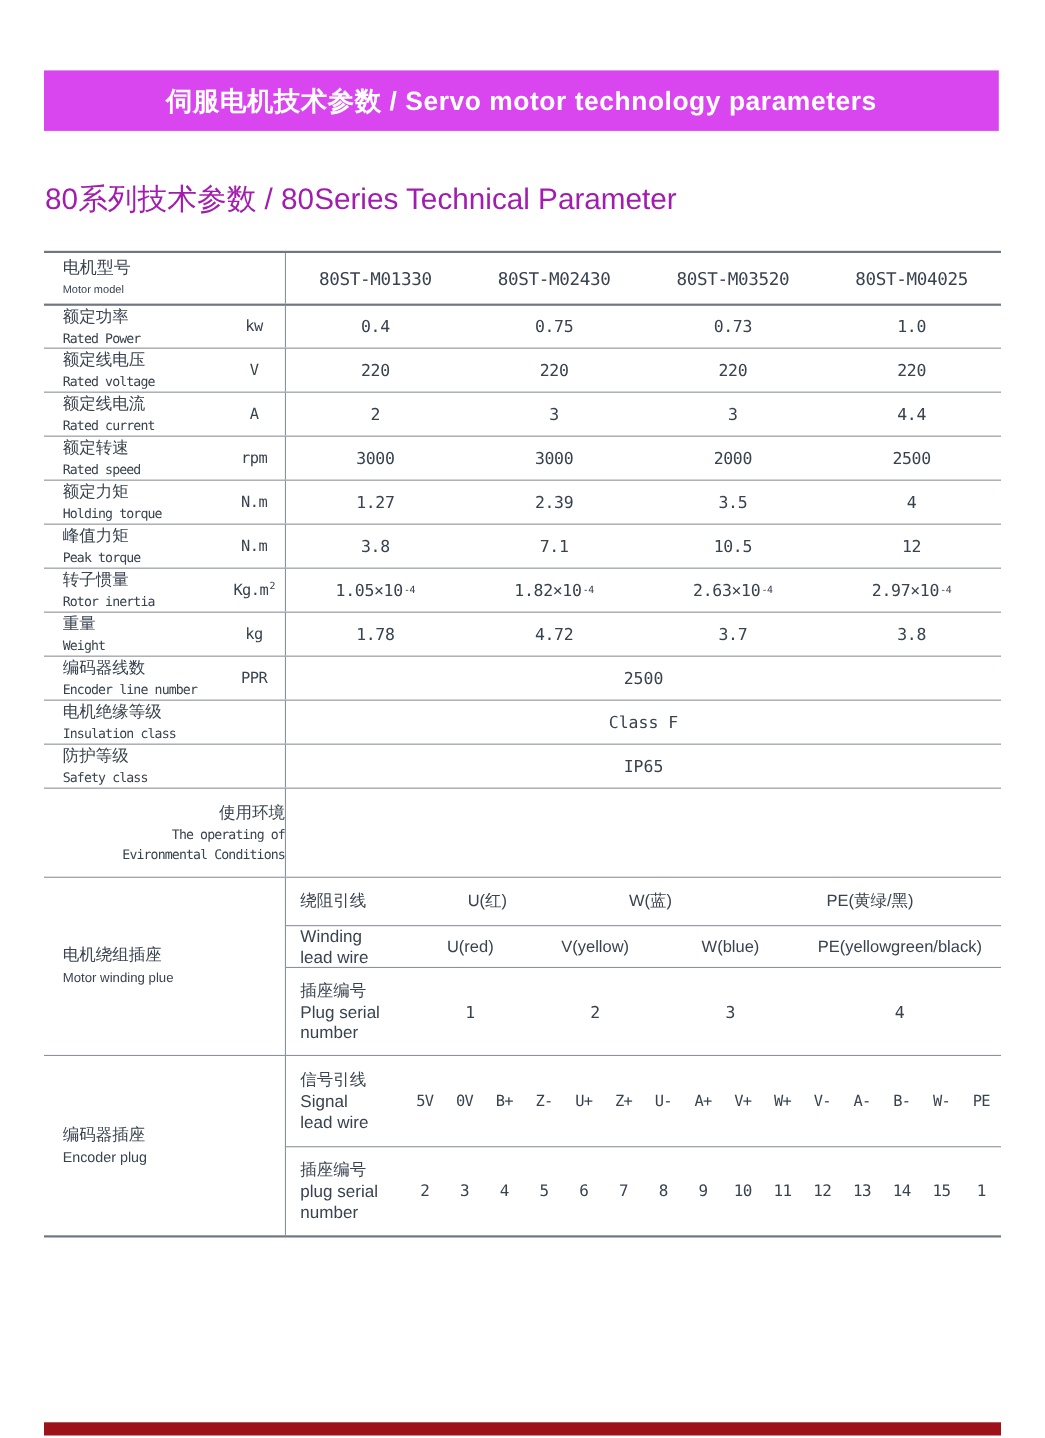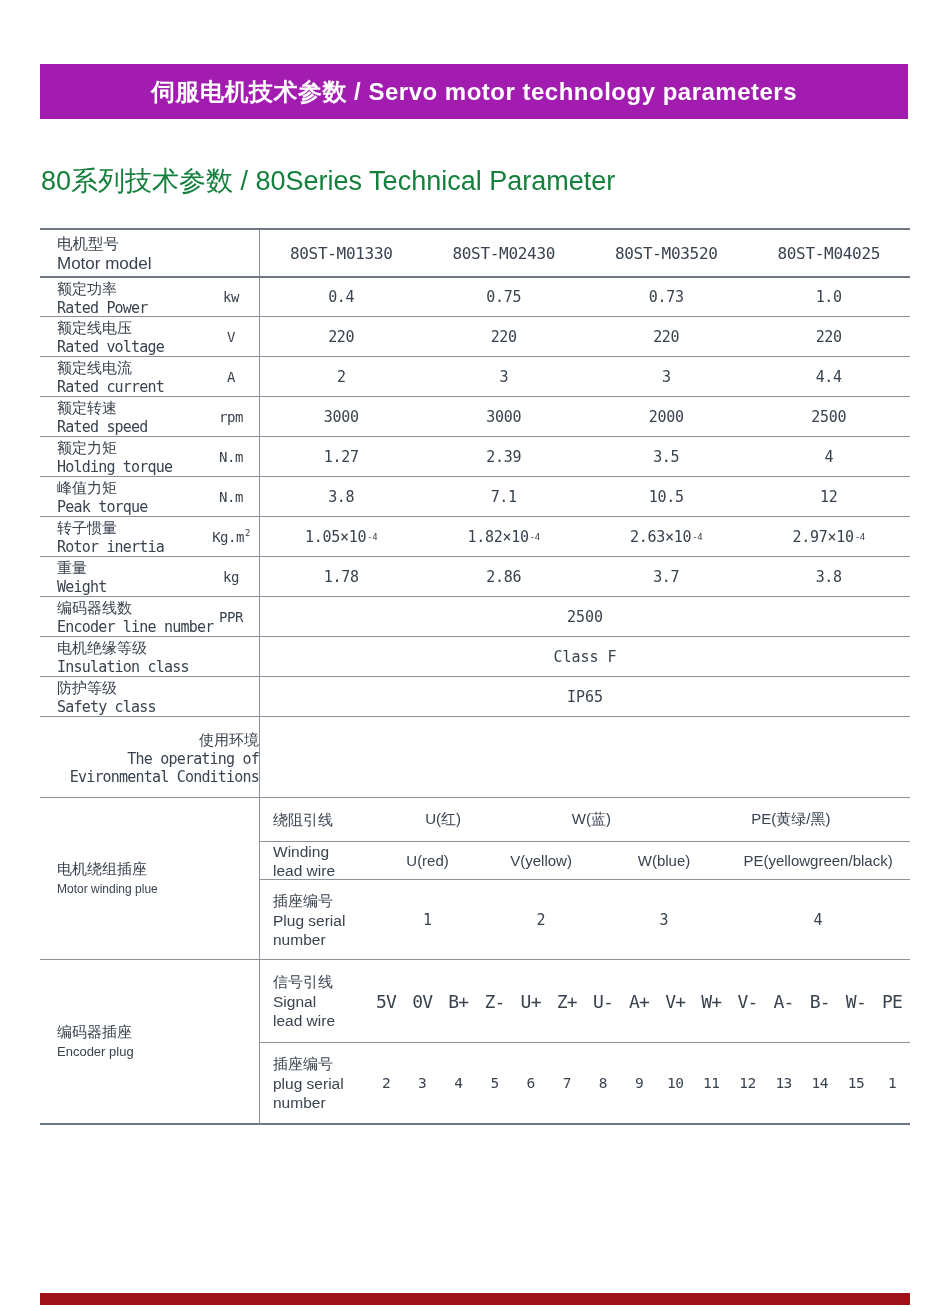--- a/index.html
+++ b/index.html
@@ -1,55 +1,55 @@
 <!DOCTYPE html>
 <html><head>
 <meta charset="utf-8">
 <style>
   html,body{margin:0;padding:0;}
   body{
     width:950px;height:1307px;background:#ffffff;position:relative;overflow:hidden;
     font-family:"Liberation Sans","DejaVu Sans",sans-serif;color:#39434F;
   }
   .banner{
-    position:absolute;left:40px;top:64px;width:868px;height:55px;background:#a21caf;
+    position:absolute;left:40px;top:64px;width:868px;height:55px;background:#d946ef;
     display:flex;align-items:center;justify-content:center;text-align:right;
   }
   .banner-text{color:#ffffff;font-size:24px;font-weight:bold;letter-spacing:.5px;}
-  .page-title{position:absolute;left:41px;top:163px;font-size:27px;color:#15803d;}
+  .page-title{position:absolute;left:41px;top:163px;font-size:27px;color:#a21caf;}
 
   .t{
     position:absolute;left:40px;top:228px;width:870px;
     border-top:2px solid #6F7882;border-bottom:2px solid #6F7882;
     font-size:15px;
   }
   .row{display:flex;align-items:stretch;border-top:1px solid #8B929B;box-sizing:border-box;}
   .header-row{border-top:none;height:46px;}
   .thick-top{border-top:2px solid #6F7882;}
   .spec-row{height:40px;}
   .span-row{height:40px;}
   .env-row{height:81px;text-align:right;}
 
   .labelcol{
     width:220px;box-sizing:border-box;border-right:1px solid #8B929B;
     display:flex;align-items:center;padding-left:17px;flex-shrink:0;
   }
   .lbl{flex:1;min-width:0;}
   .zh{font-size:15px;line-height:21px;white-space:nowrap;}
   .mono{font-family:"DejaVu Sans Mono","Liberation Mono",monospace;}
-  .mono-label{font-family:"DejaVu Sans Mono","Liberation Mono",monospace;font-size:15px;letter-spacing:-.8px;line-height:18px;white-space:nowrap;}
+  .mono-label{font-family:"DejaVu Sans Mono","Liberation Mono",monospace;font-size:12px;letter-spacing:-.8px;line-height:18px;white-space:nowrap;}
   .en-sans{font-family:"Liberation Sans","DejaVu Sans",sans-serif;}
   .unit{width:56px;text-align:center;font-size:14px;letter-spacing:-.5px;flex-shrink:0;}
   .cell{flex:1;display:flex;align-items:center;justify-content:center;}
   .val{font-size:15px;letter-spacing:-.3px;}
   .model{font-size:16px;letter-spacing:-.3px;}
   sup{font-size:9px;line-height:0;vertical-align:super;margin-left:1px;}
 
   .hdr-zh{font-size:15.5px;}
-  .hdr-en{font-size:17px;line-height:20px;}
+  .hdr-en{font-size:10px;line-height:20px;}
 
   .span-value{flex:1;display:flex;align-items:center;justify-content:center;font-size:15px;}
 
   .env-data{flex:1;display:flex;align-items:center;}
   .env-block{flex:1;display:flex;flex-direction:column;justify-content:center;align-items:center;}
   .env-inner{display:flex;flex-direction:column;gap:5px;align-items:flex-start;}
   .env-inner .zh{font-size:15px;}
   .env-temp-en{font-size:15px;letter-spacing:-.4px;}
   .env-hum-en{font-size:15.5px;}
 
@@ -70,21 +70,21 @@
   .sublabel .zh{line-height:20px;}
   .wcell{display:flex;align-items:center;justify-content:center;}
   .wc1{flex:1.00;}
   .wc2{flex:1.16;}
   .wc3{flex:1.18;}
   .wc4{flex:1.75;}
   .wtext{font-size:15px;}
   .wnum{font-size:15px;}
   .esub{width:108px;}
   .ecell{flex:1;display:flex;align-items:center;justify-content:center;}
-  .sig{font-size:18px;letter-spacing:-.8px;}
+  .sig{font-size:14px;letter-spacing:-.8px;}
   .enum{font-size:14.5px;letter-spacing:-.5px;}
 
   .bottom-bar{position:absolute;left:40px;top:1293px;width:870px;height:12px;background:#9C1218;}
 </style>
 </head>
 <body>
 
 <div class="page">
 
   <div class="banner">
@@ -202,21 +202,21 @@
         </div>
         <div class="row spec-row">
           <div class="labelcol">
             <div class="lbl">
               <div class="zh">重量</div>
               <div class="mono-label">Weight</div>
             </div>
             <div class="unit mono">kg</div>
           </div>
           <div class="cell mono val">1.78</div>
-          <div class="cell mono val">2.86</div>
+          <div class="cell mono val">4.72</div>
           <div class="cell mono val">3.7</div>
           <div class="cell mono val">3.8</div>
         </div>
       </div>
 
     <div id="span-rows">
         <div class="row span-row">
           <div class="labelcol">
             <div class="lbl">
               <div class="zh">编码器线数</div>

